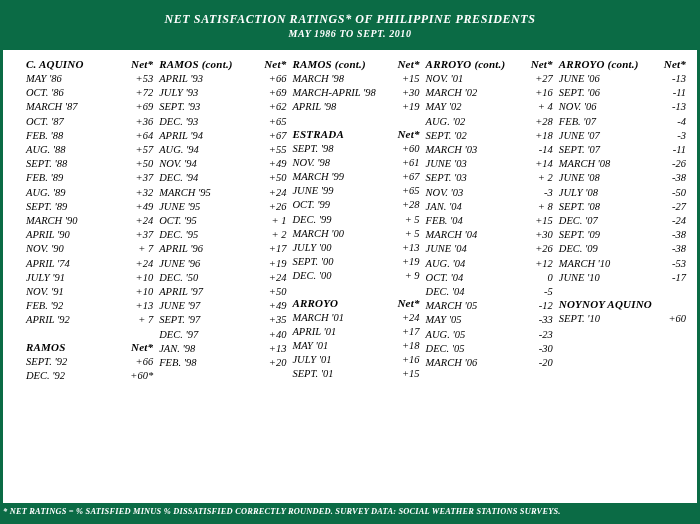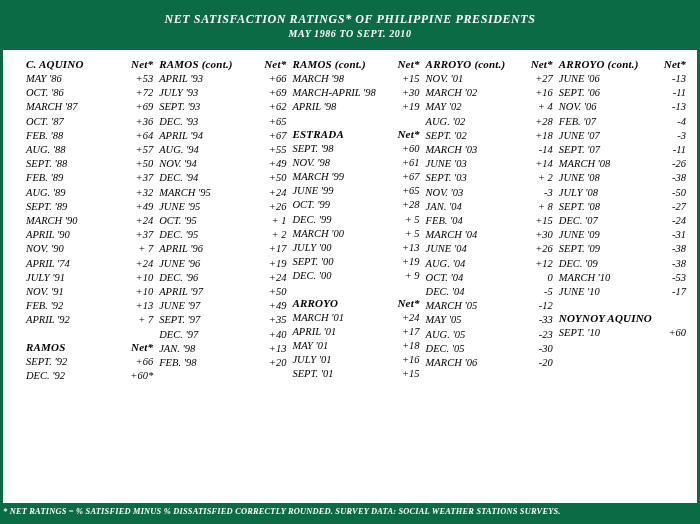--- a/index.html
+++ b/index.html
@@ -249,21 +249,21 @@
           </div>
           <div class="row">
             <span class="lbl">APRIL '96</span>
             <span class="val">+17</span>
           </div>
           <div class="row">
             <span class="lbl">JUNE '96</span>
             <span class="val">+19</span>
           </div>
           <div class="row">
-            <span class="lbl">DEC. '96</span>
+            <span class="lbl">DEC. '50</span>
             <span class="val">+24</span>
           </div>
           <div class="row">
             <span class="lbl">APRIL '97</span>
             <span class="val">+50</span>
           </div>
           <div class="row">
             <span class="lbl">JUNE '97</span>
             <span class="val">+49</span>
           </div>
@@ -513,24 +513,20 @@
             <span class="lbl">JULY '08</span>
             <span class="val">-50</span>
           </div>
           <div class="row">
             <span class="lbl">SEPT. '08</span>
             <span class="val">-27</span>
           </div>
           <div class="row">
             <span class="lbl">DEC. '07</span>
             <span class="val">-24</span>
-          </div>
-          <div class="row">
-            <span class="lbl">JUNE '09</span>
-            <span class="val">-31</span>
           </div>
           <div class="row">
             <span class="lbl">SEPT. '09</span>
             <span class="val">-38</span>
           </div>
           <div class="row">
             <span class="lbl">DEC. '09</span>
             <span class="val">-38</span>
           </div>
           <div class="row">

